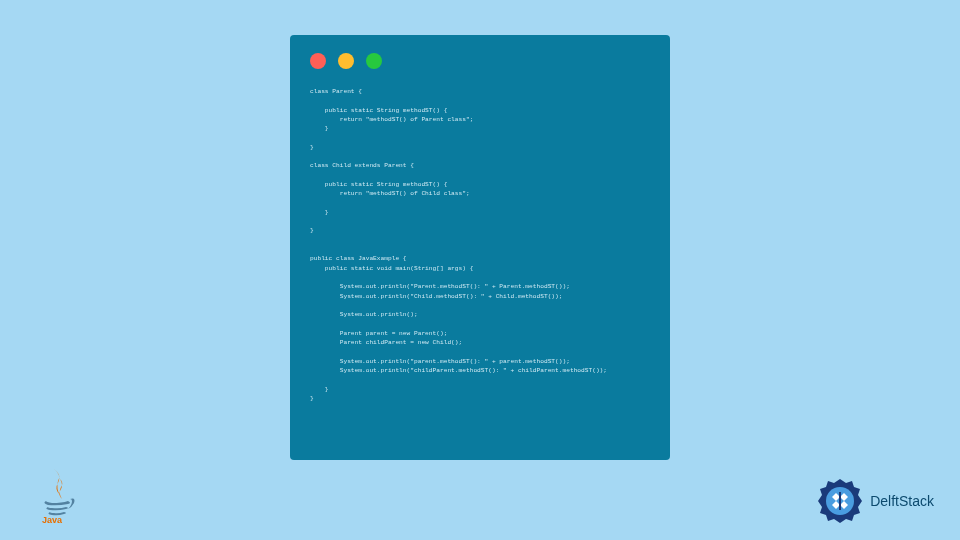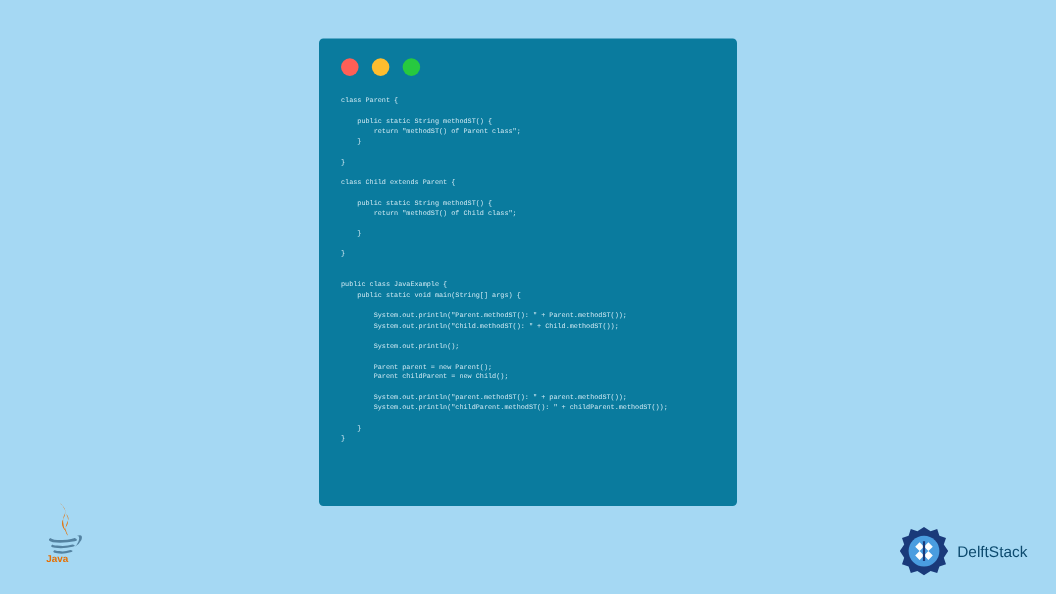--- a/index.html
+++ b/index.html
@@ -37,21 +37,21 @@
     .code {
       font-family: "Courier New", monospace;
       font-size: 6.2px;
       line-height: 1.5;
       color: #cfe9f3;
       white-space: pre;
     }
     .java-logo {
       position: absolute;
       left: 36px;
-      bottom: 27px;
+      bottom: 15px;
       width: 44px;
       height: 60px;
     }
     .java-logo svg { width: 100%; height: 100%; }
     .delft-logo {
       position: absolute;
       right: 26px;
       bottom: 15px;
       display: flex;
       align-items: center;

